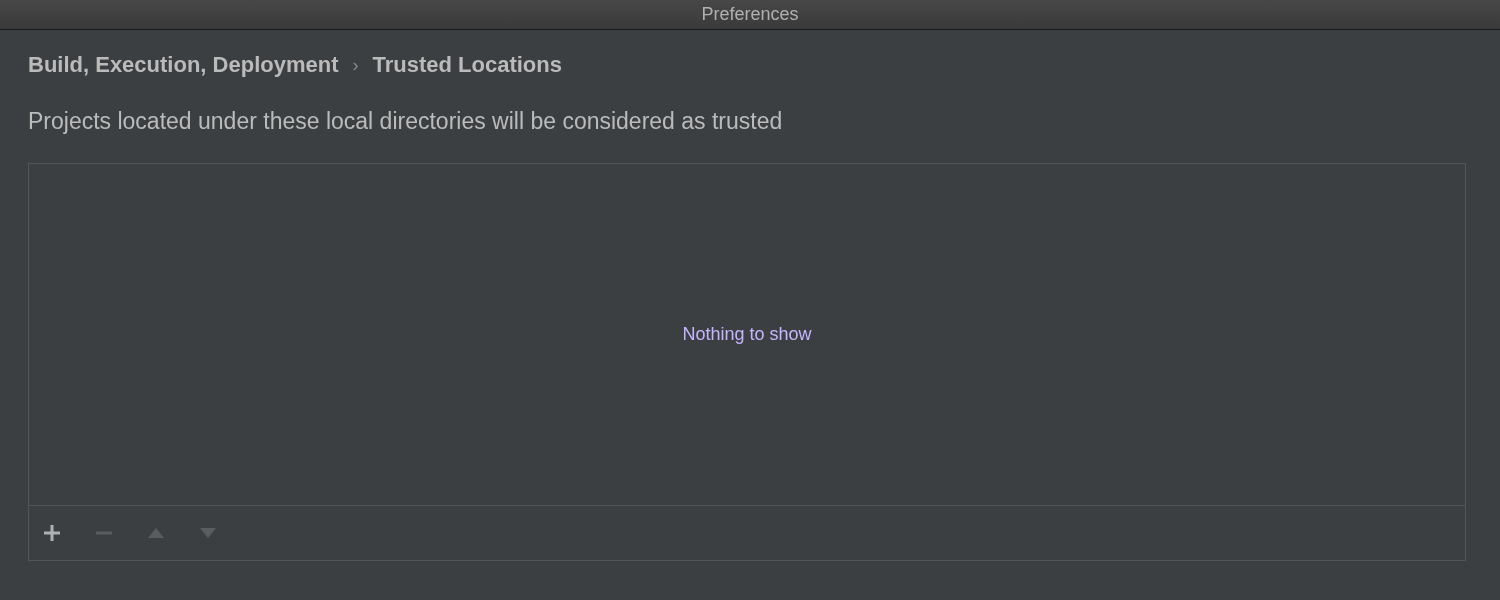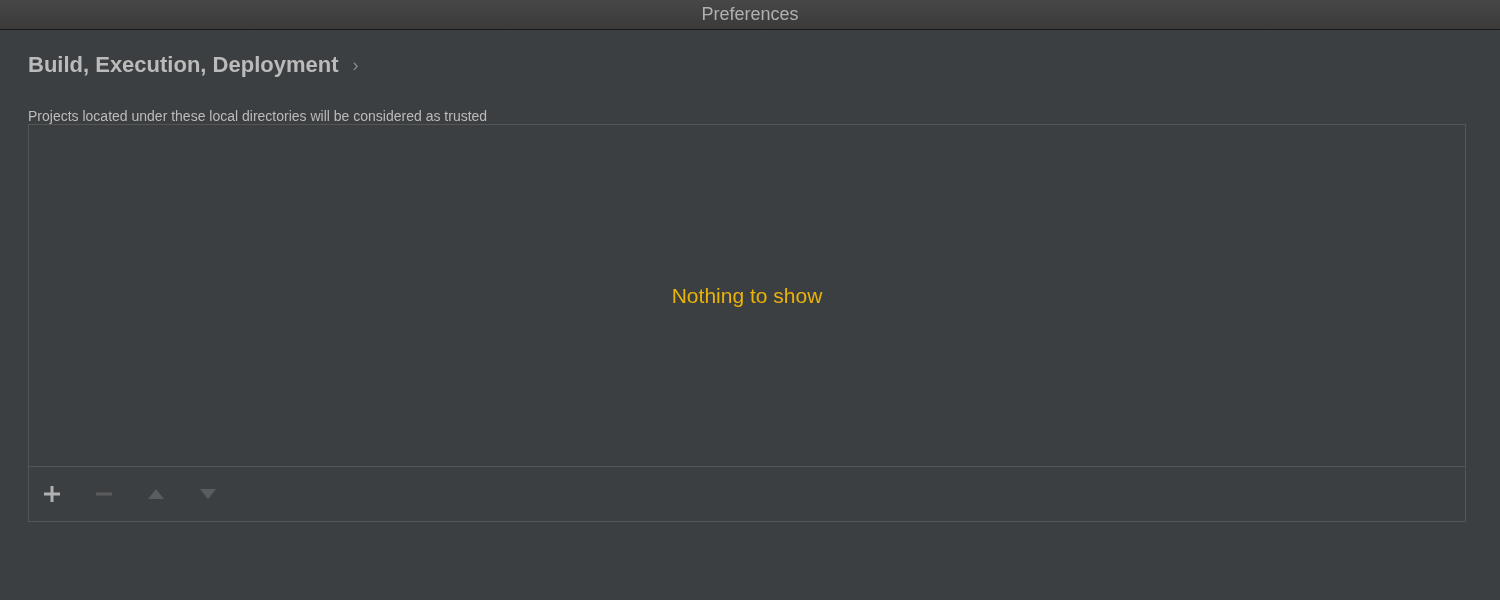--- a/index.html
+++ b/index.html
@@ -37,39 +37,40 @@
       font-weight: 700;
       color: #bbbbbb;
       margin-bottom: 30px;
     }
     .breadcrumb-sep {
       font-size: 18px;
       color: #8a8a8a;
       font-weight: 400;
     }
     .description {
-      font-size: 14px;
+      font-size: 23px;
       color: #bbbbbb;
       font-weight: 400;
+      margin-bottom: 28px;
     }
     .list-container {
       border: 1px solid #555555;
       background: #3c3f41;
       width: 1438px;
     }
     .list-body {
       height: 342px;
       display: flex;
       align-items: center;
       justify-content: center;
       border-bottom: 1px solid #555555;
     }
     .empty-text {
-      color: #eab308;
-      font-size: 21px;
+      color: #c4b5fd;
+      font-size: 18px;
     }
     .list-toolbar {
       height: 54px;
       display: flex;
       align-items: center;
       padding: 0 12px;
       gap: 30px;
     }
     .toolbar-btn {
       width: 22px;
@@ -90,20 +91,21 @@
 
 <div class="titlebar">
   <span>Preferences</span>
 </div>
 
 <div class="content">
 
   <div class="breadcrumb">
     <span>Build, Execution, Deployment</span>
     <span class="breadcrumb-sep">›</span>
+    <span>Trusted Locations</span>
   </div>
 
   <div class="description">Projects located under these local directories will be considered as trusted</div>
 
   <div class="list-container">
     <div class="list-body">
       <span class="empty-text">Nothing to show</span>
     </div>
     <div class="list-toolbar">
       <div class="toolbar-btn">

